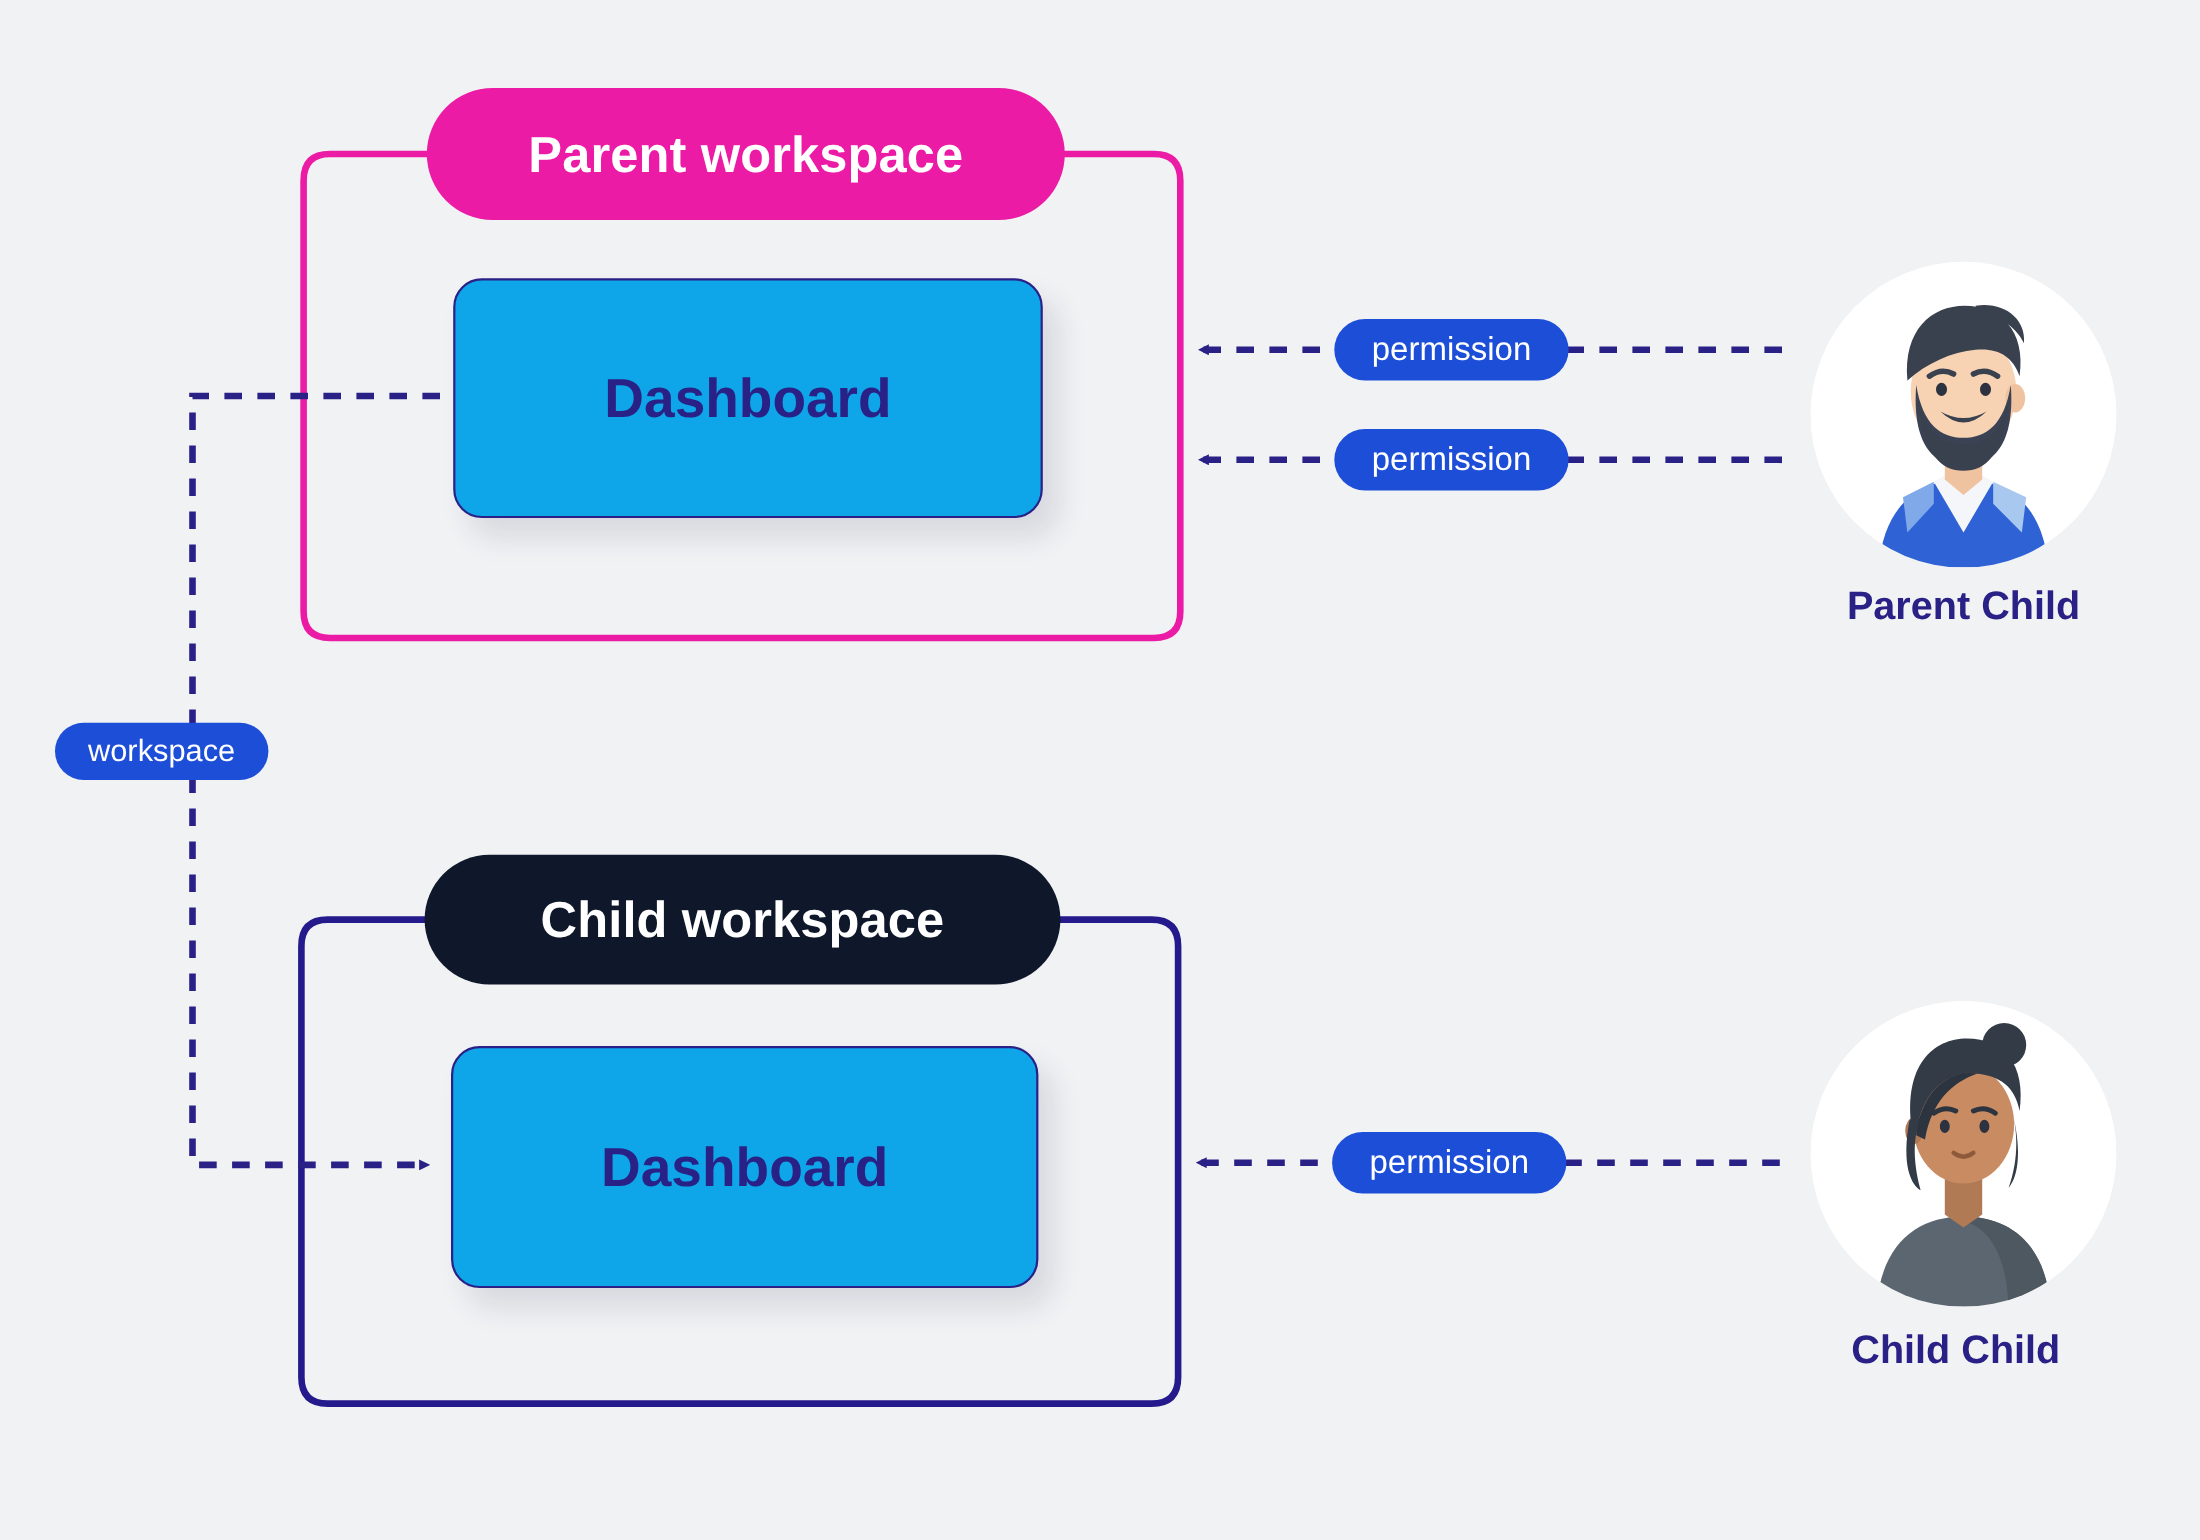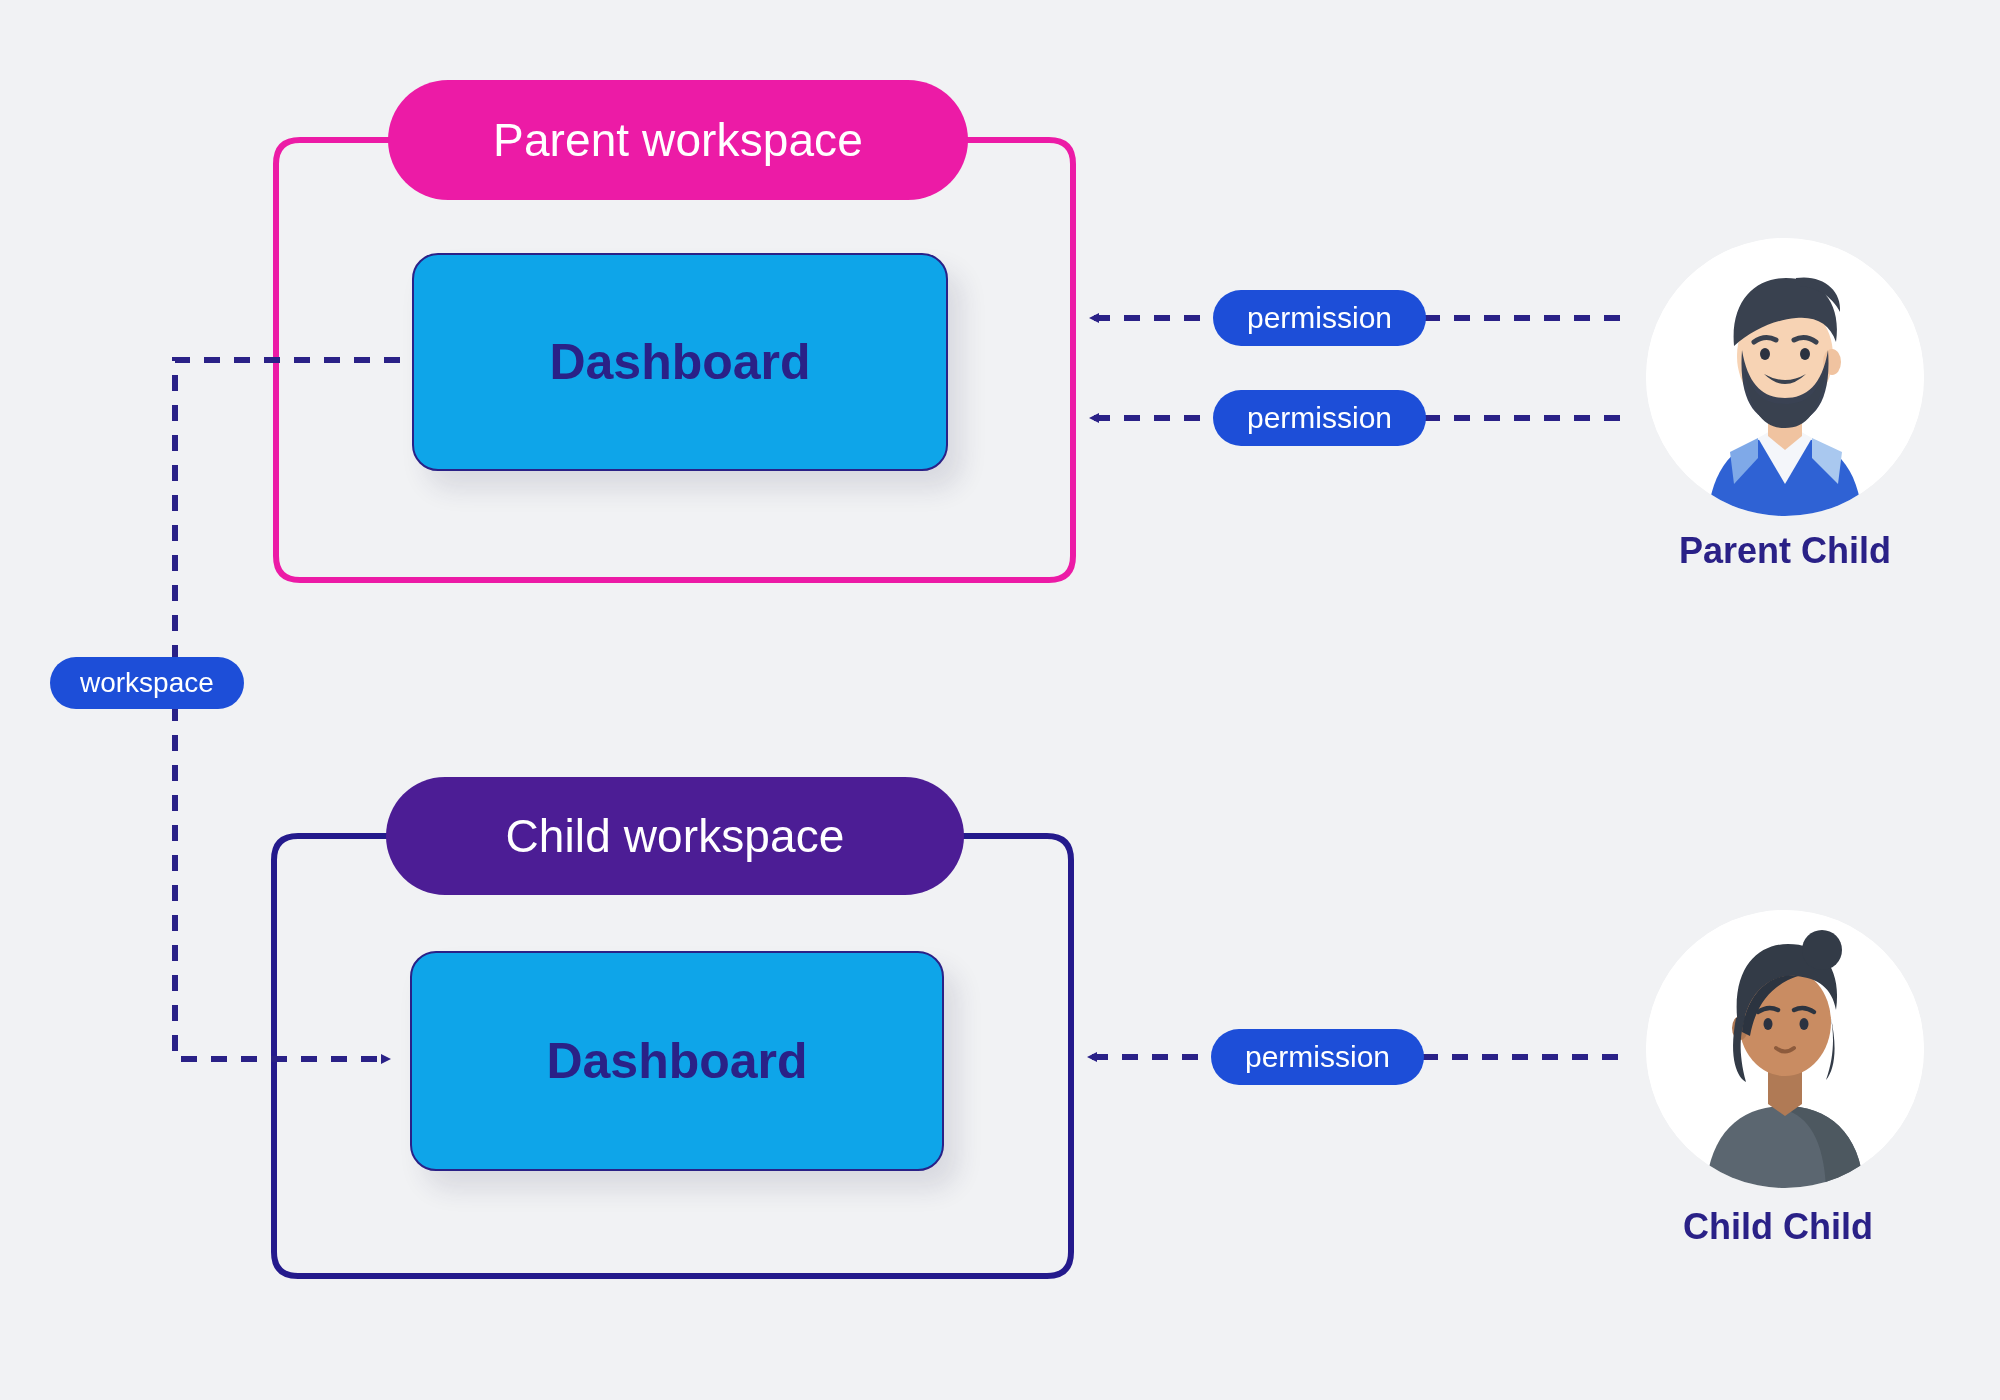--- a/index.html
+++ b/index.html
@@ -11,32 +11,32 @@
   }
   #stage{position:relative;width:2000px;height:1400px;}
   #wires{position:absolute;left:0;top:0;width:2000px;height:1400px;}
 
   
   .ws-pill{
     position:absolute;
     display:flex;align-items:center;justify-content:center;
     border-radius:999px;
     color:#ffffff;
-    font-weight:400;
+    font-weight:700;
     letter-spacing:.1px;
     z-index:6;
   }
   .ws-pill.parent{
     left:388px;top:80px;width:580px;height:120px;
     background:#ec1ba6;
     font-size:46px;
   }
   .ws-pill.child{
     left:386px;top:777px;width:578px;height:118px;
-    background:#4c1d95;
+    background:#0f172a;
     font-size:46px;
   }
 
   
   .card{
     position:absolute;
     background:#0ea5e9;
     border:2px solid #2a2187;
     border-radius:26px;
     display:flex;align-items:center;justify-content:center;

